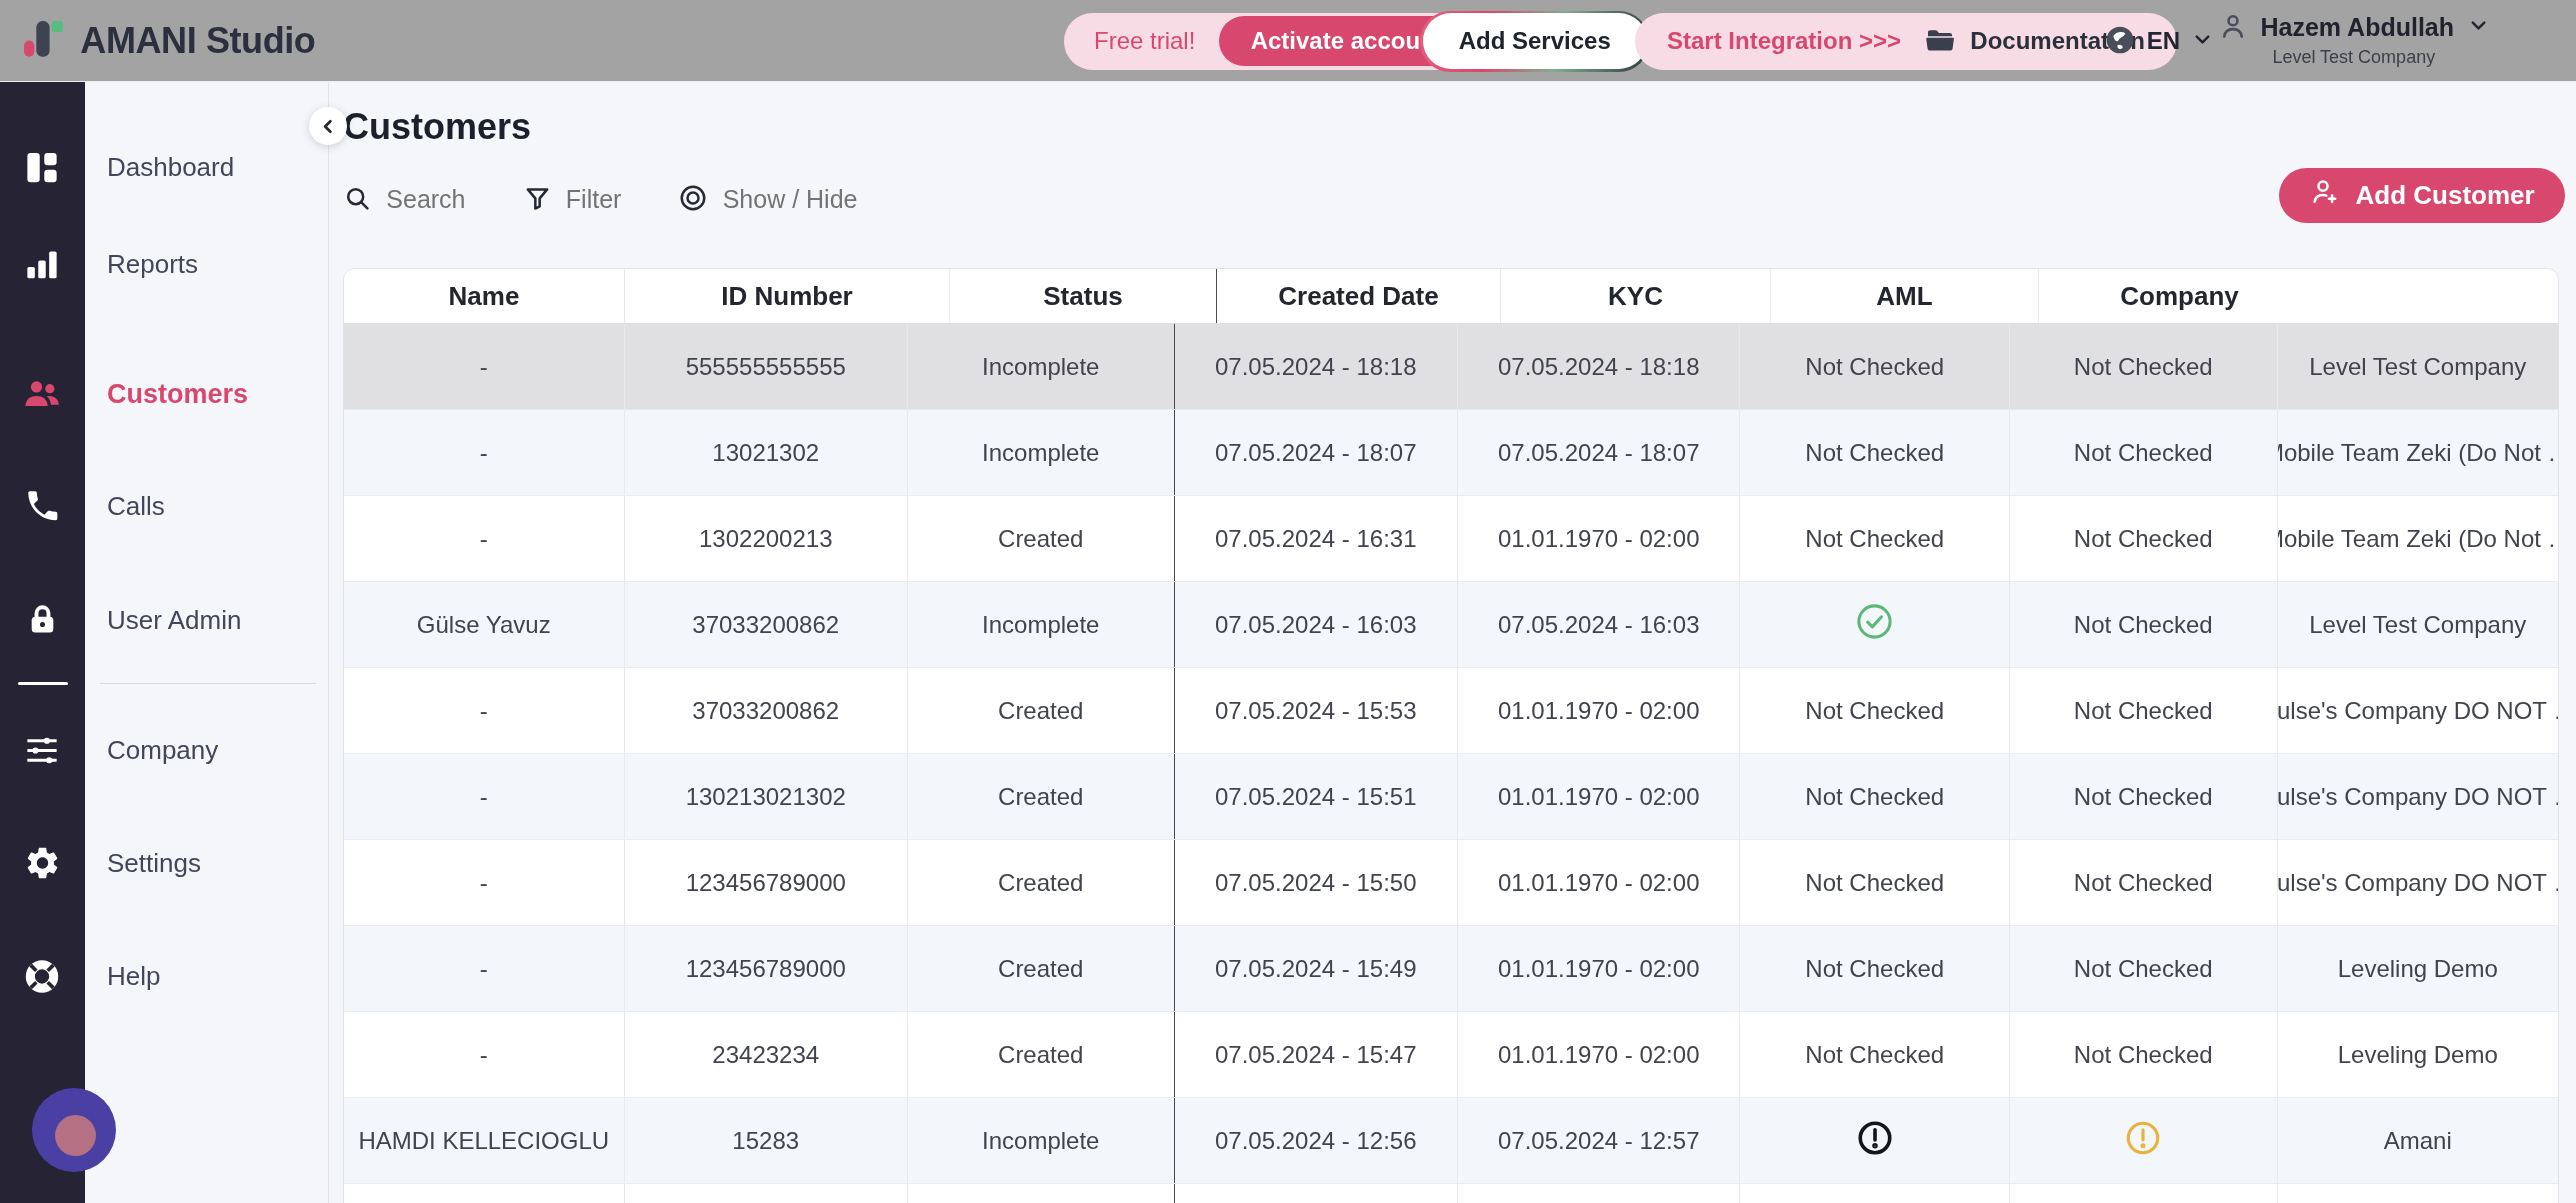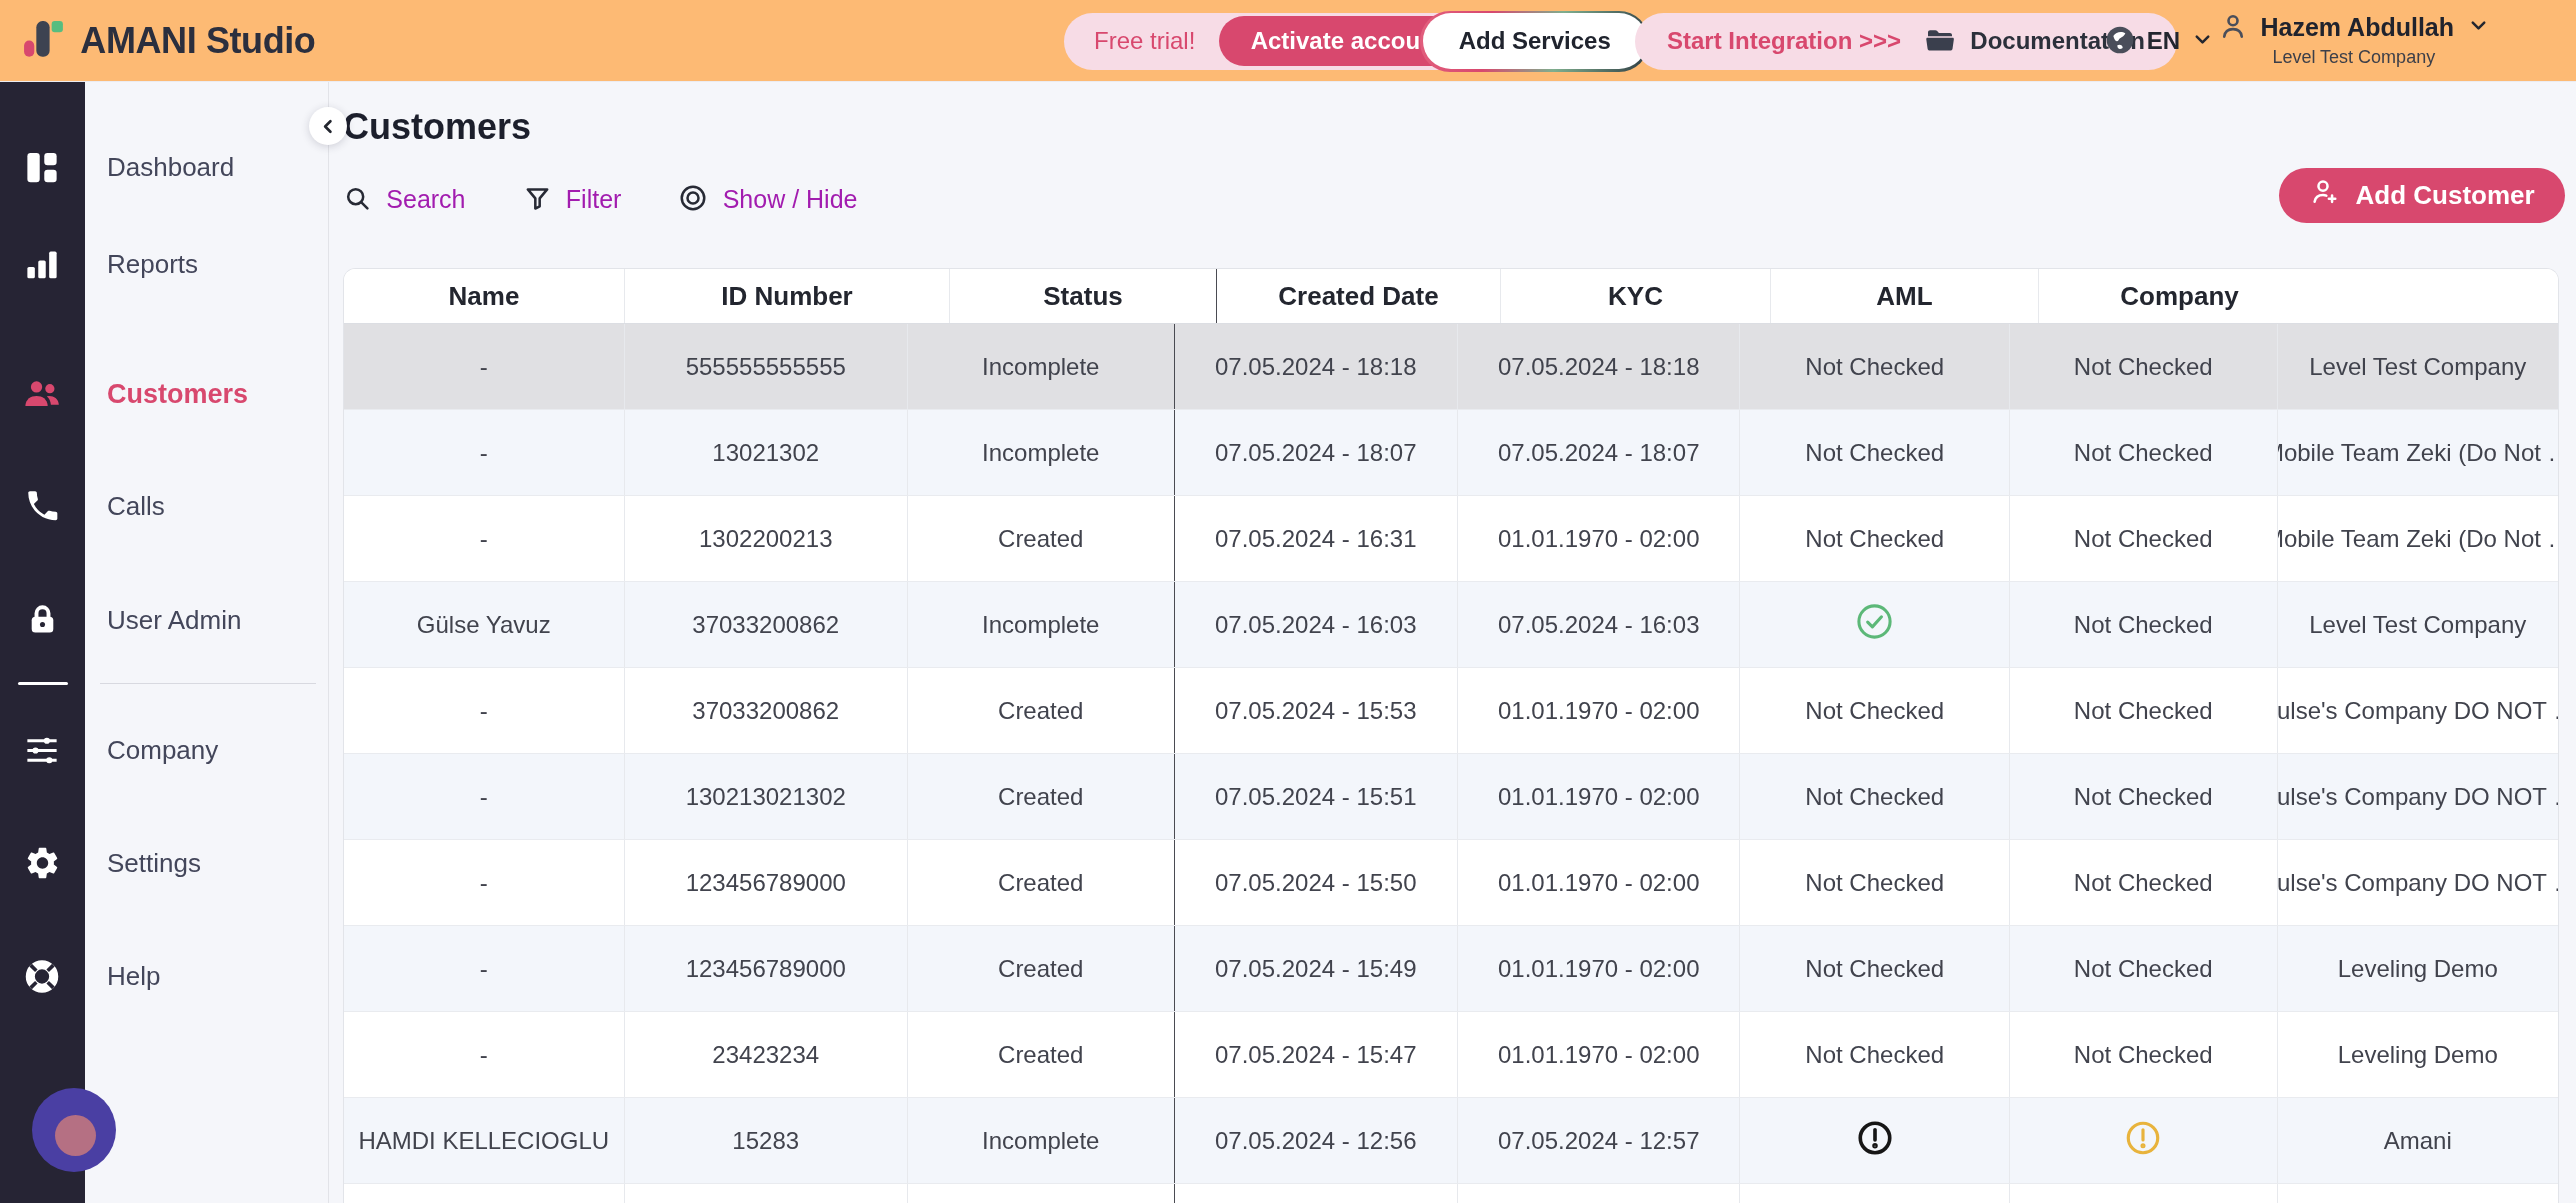--- a/index.html
+++ b/index.html
@@ -1,21 +1,21 @@
 <!DOCTYPE html>
 <html style="font-size:14.3px"><head>
 <meta charset="utf-8">
 <style>
   * { margin:0; padding:0; box-sizing:border-box; }
   html,body { width:2576px; height:1204px; overflow:hidden; background:#f5f6fa;
               font-family:"Liberation Sans", sans-serif; }
   .screen { position:absolute; left:0; top:0; width:2576px; height:1204px; }
 
   
-  .topbar { position:absolute; left:0; top:0; width:2576px; height:82px; background:#fdba74;
+  .topbar { position:absolute; left:0; top:0; width:2576px; height:82px; background:#a3a3a3;
             border-bottom:0.9px solid #ececf1; z-index:5; }
   .logo { position:absolute; left:23px; top:0; height:82px; display:flex; align-items:center; gap:14.3px; }
   .logo-text { font-size:36px; font-weight:bold; color:#2b2f3e; letter-spacing:-0.4px; }
 
   .pill { position:absolute; top:12.5px; height:57px; background:#f7dce6; border-radius:29px;
           display:flex; align-items:center; }
   .free-trial-pill { left:1064px; padding-left:30px; gap:19.7px; }
   .free-trial-text { color:#d8486e; font-weight:normal; font-size:24px; }
   .activate-btn { height:50px; margin:3.6px; padding:0 32px; background:#d8486e; color:#fff;
                   border:none; border-radius:25px; font-weight:bold; font-size:24px;
@@ -62,21 +62,21 @@
   .fab { position:absolute; left:32px; top:1088px; width:84px; height:84px; border-radius:50%;
          background:#4a3fa3; z-index:7; cursor:pointer; }
   .fab-inner { position:absolute; left:23px; top:27px; width:41px; height:41px; border-radius:50%;
                background:#b57083; }
 
   
   .main { position:absolute; left:330px; top:82px; width:2246px; height:1122px; background:#f5f6fa; }
   .page-title { position:absolute; left:343px; top:106px; font-size:36px; font-weight:bold; color:#1c1f2c; z-index:1; }
   .toolbar { position:absolute; left:343px; top:177px; height:45px; display:flex; align-items:center; gap:57px; z-index:1; }
   .tool { display:flex; align-items:center; gap:14.3px; cursor:pointer; }
-  .tool-label { font-size:25px; color:#a21caf; }
+  .tool-label { font-size:25px; color:#737373; }
 
   .add-customer-btn { position:absolute; left:2279px; top:168px; width:286px; height:55px;
                       background:#d8486e; border:none; border-radius:28px; color:#fff; cursor:pointer;
                       display:flex; align-items:center; justify-content:center; gap:14.3px;
                       font-family:inherit; font-size:26px; font-weight:bold; z-index:1; }
 
   
   .table-wrap { position:absolute; left:343px; top:268px; width:2216px; height:936px; background:#ffffff;
                 border:0.9px solid #e2e4e9; border-bottom:none; border-radius:12.5px 12.5px 0 0; overflow:hidden; }
   .thead { display:flex; height:55px; background:#ffffff; border-bottom:0.9px solid #dcdee3; }

